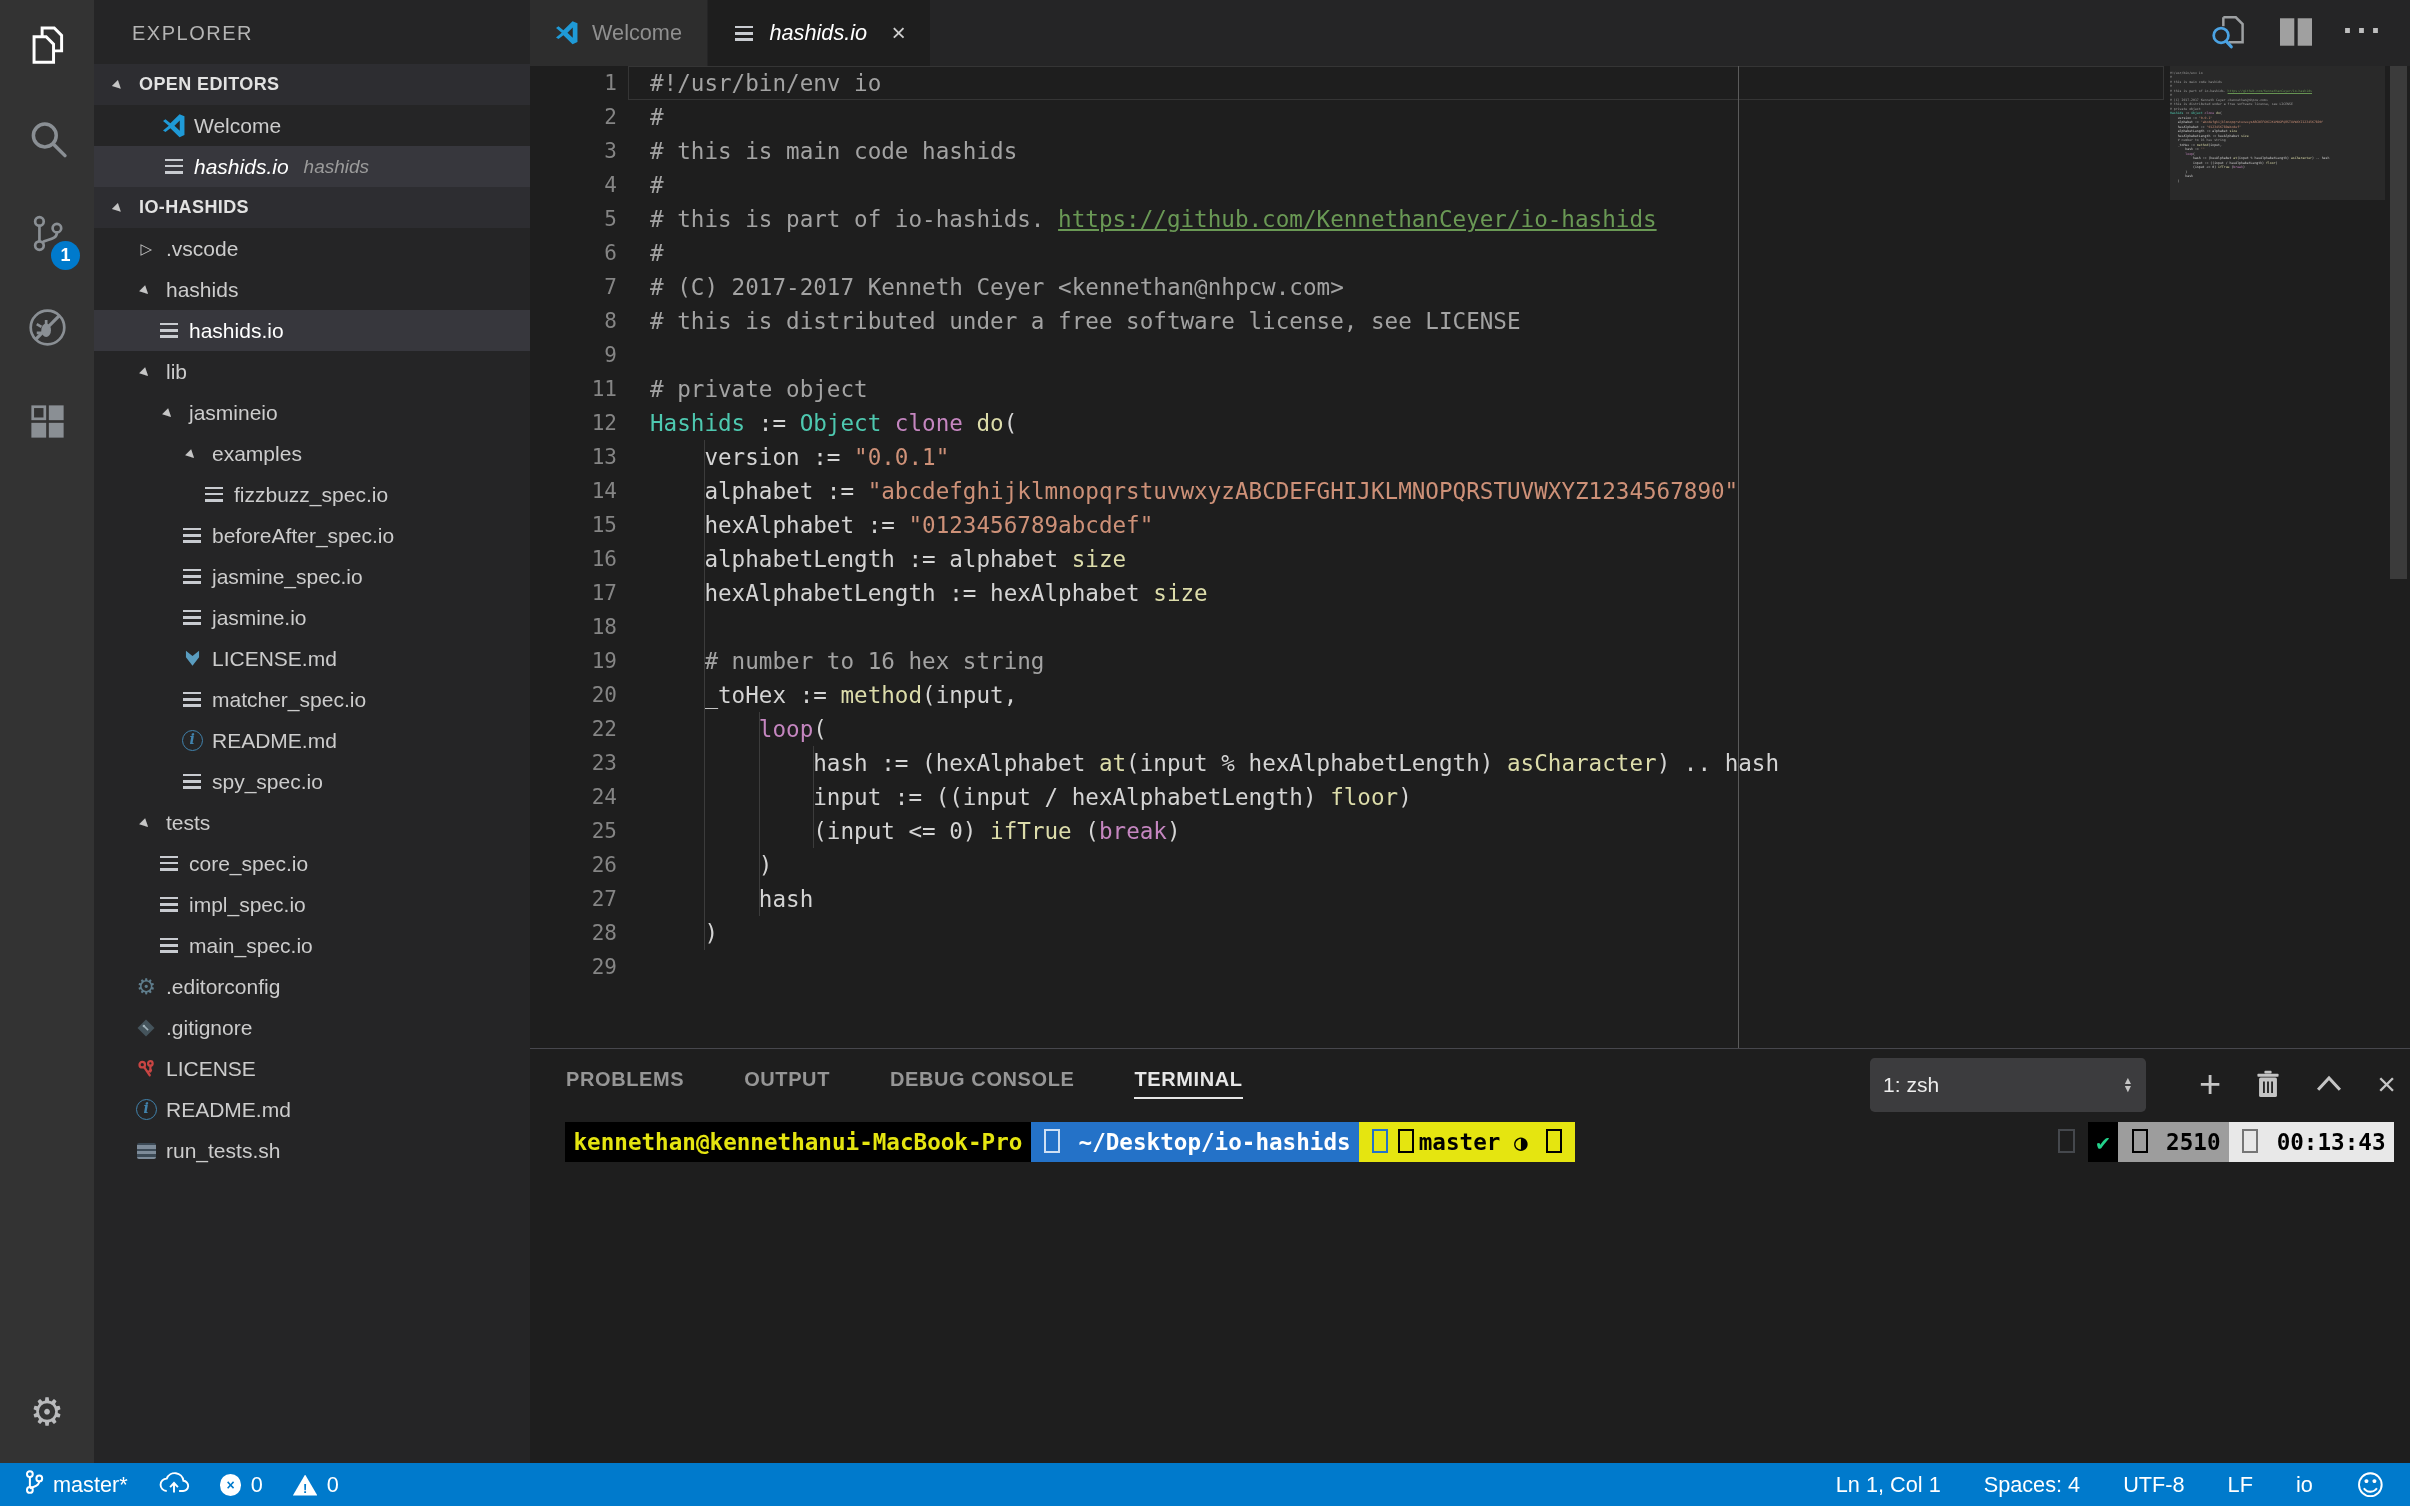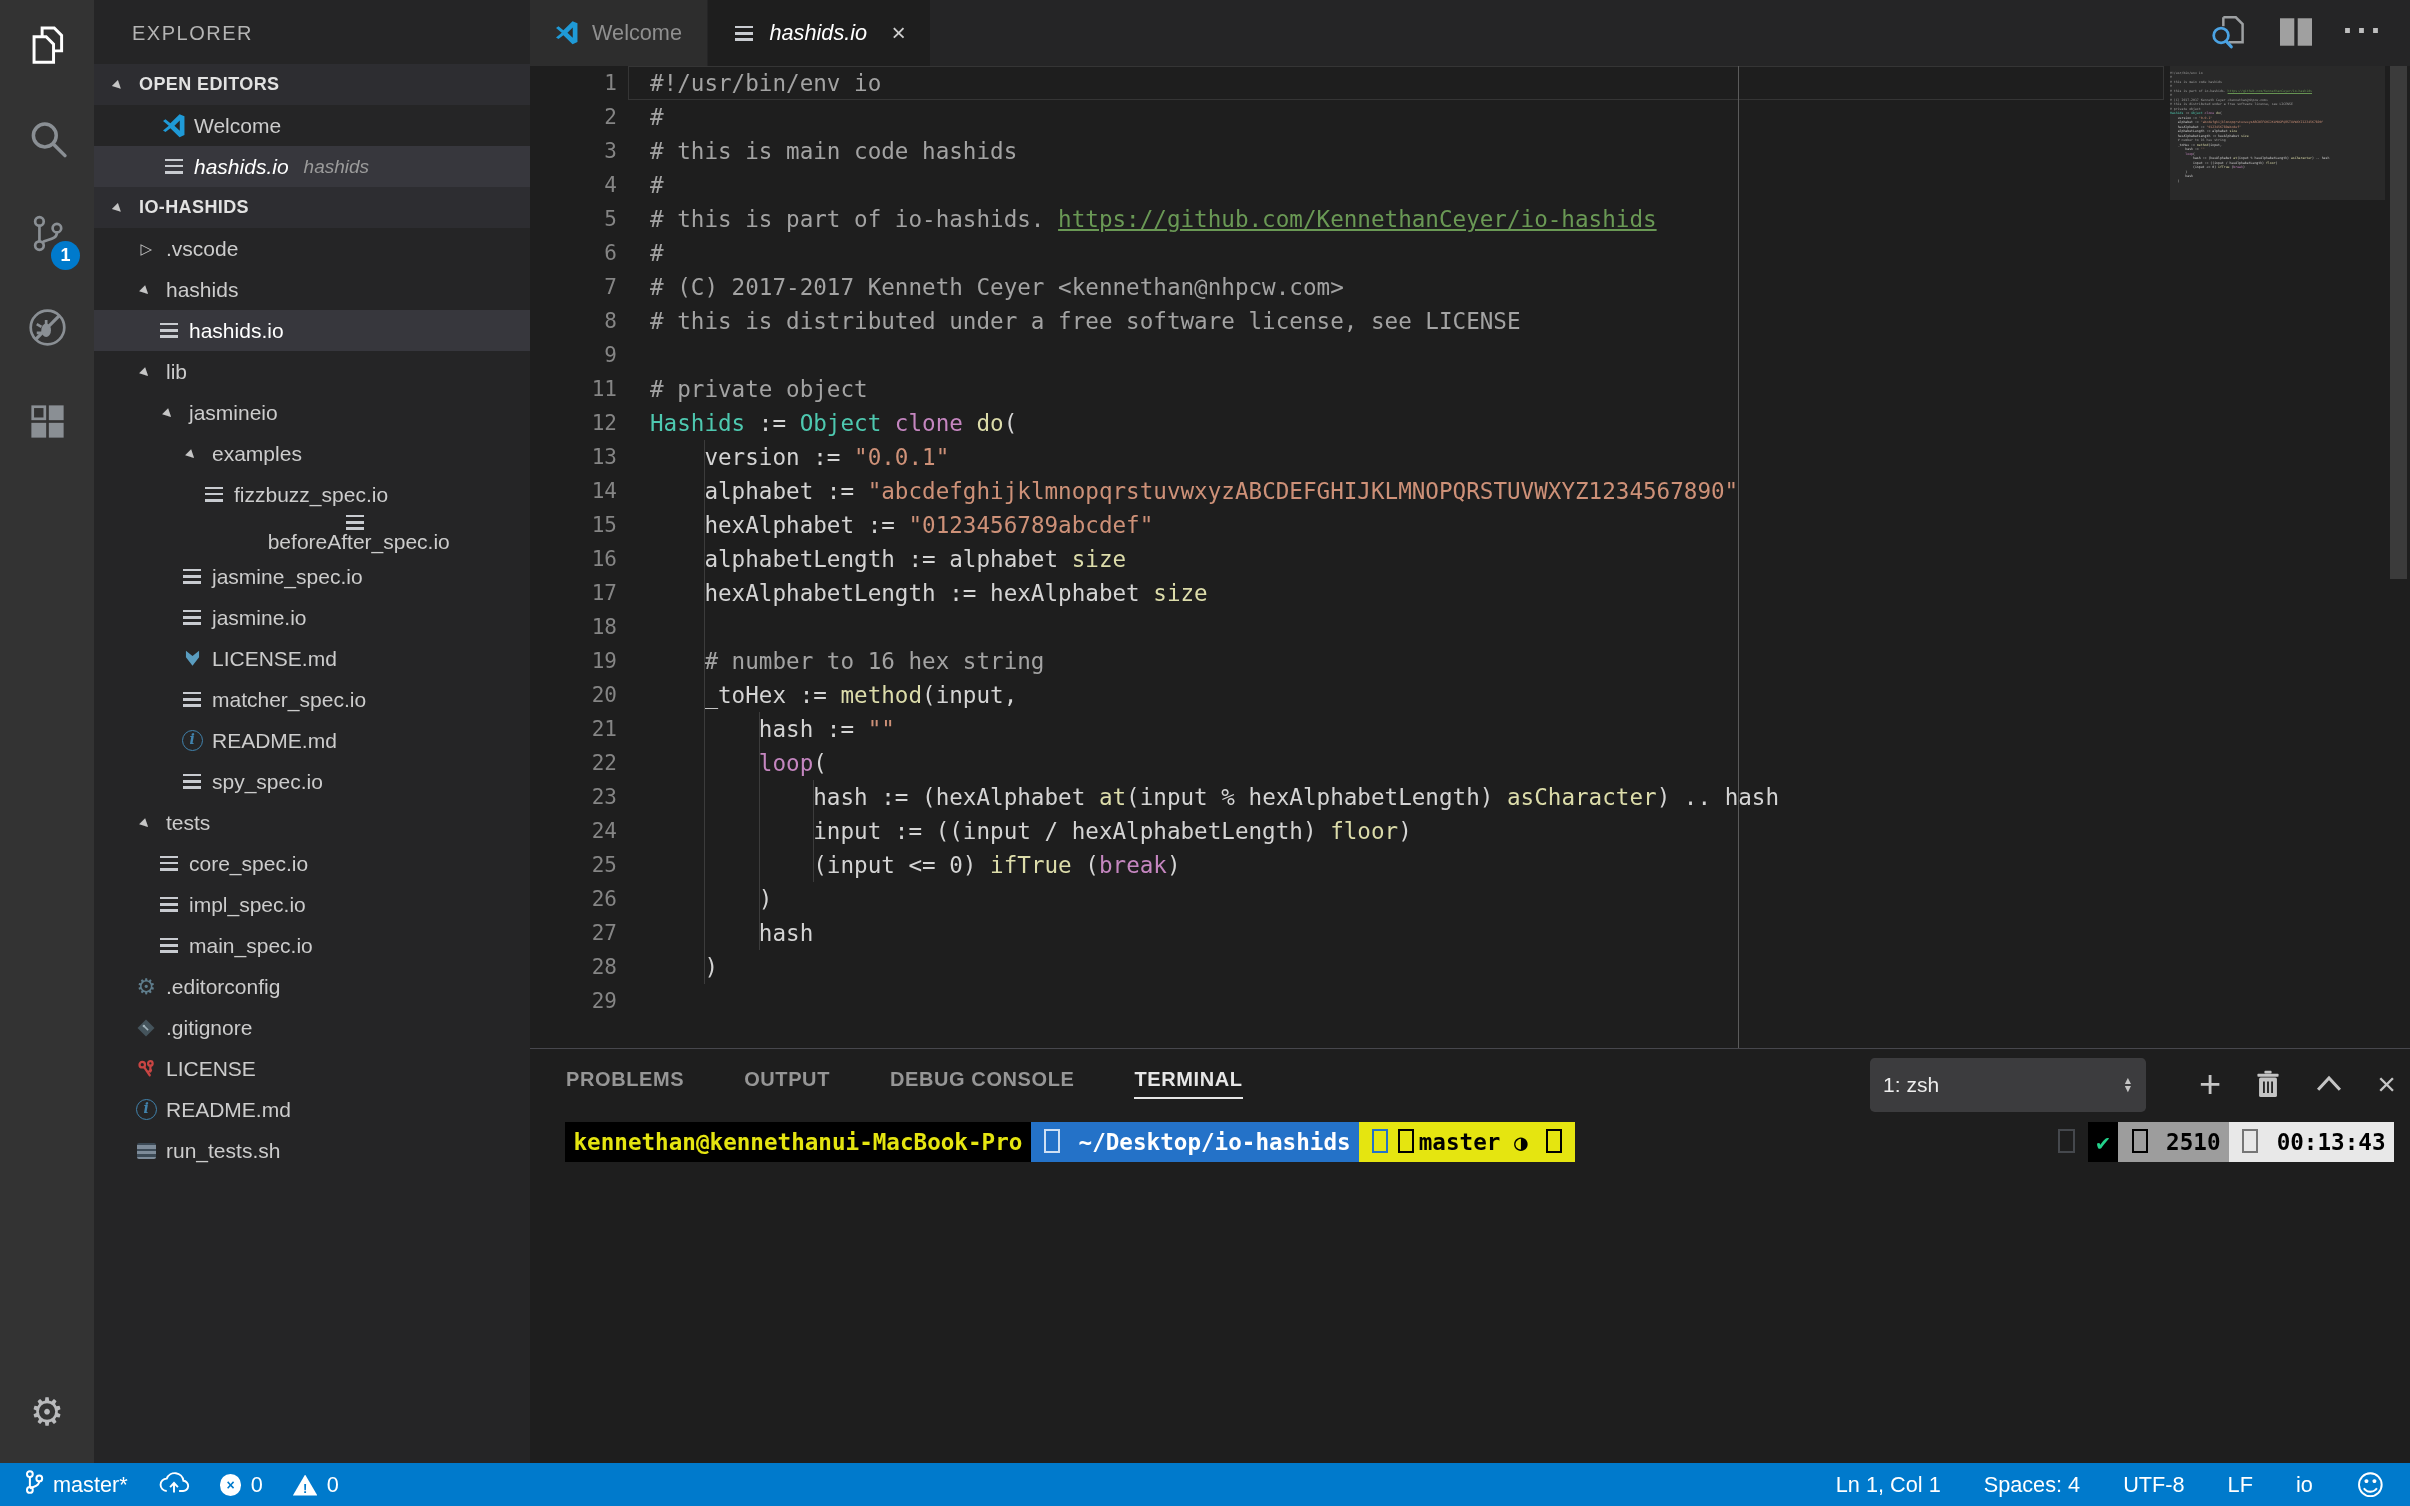--- a/index.html
+++ b/index.html
@@ -199,21 +199,21 @@
         <div class="row" style="padding-left: 86px;">
           <span class="tw open">▸</span>
           <span class="lbl">examples</span>
         </div>
         <div class="row" style="padding-left: 108px;">
           <span class="ficon">
             <span class="fi-lines"></span>
           </span>
           <span class="lbl">fizzbuzz_spec.io</span>
         </div>
-        <div class="row" style="padding-left: 86px; flex-direction: column;">
+        <div class="row" style="padding-left: 86px;">
           <span class="ficon">
             <span class="fi-lines"></span>
           </span>
           <span class="lbl">beforeAfter_spec.io</span>
         </div>
         <div class="row" style="padding-left: 86px;">
           <span class="ficon">
             <span class="fi-lines"></span>
           </span>
           <span class="lbl">jasmine_spec.io</span>
@@ -426,24 +426,20 @@
             <div class="num">18</div>
             <pre><span class="guide" style="left: 4ch;"></span></pre>
           </div>
           <div class="codeline">
             <div class="num">19</div>
             <pre><span class="guide" style="left: 4ch;"></span><span class="s-cm">    # number to 16 hex string</span></pre>
           </div>
           <div class="codeline">
             <div class="num">20</div>
             <pre><span class="guide" style="left: 4ch;"></span><span class="s-tx">    _toHex := </span><span class="s-fn">method</span><span class="s-tx">(input,</span></pre>
-          </div>
-          <div class="codeline">
-            <div class="num">21</div>
-            <pre><span class="guide" style="left: 4ch;"></span><span class="guide" style="left: 8ch;"></span><span class="s-tx">        hash := </span><span class="s-st">""</span></pre>
           </div>
           <div class="codeline">
             <div class="num">22</div>
             <pre><span class="guide" style="left: 4ch;"></span><span class="guide" style="left: 8ch;"></span><span class="s-tx">        </span><span class="s-kw">loop</span><span class="s-tx">(</span></pre>
           </div>
           <div class="codeline">
             <div class="num">23</div>
             <pre><span class="guide" style="left: 4ch;"></span><span class="guide" style="left: 8ch;"></span><span class="guide" style="left: 12ch;"></span><span class="s-tx">            hash := (hexAlphabet </span><span class="s-fn">at</span><span class="s-tx">(input % hexAlphabetLength) </span><span class="s-fn">asCharacter</span><span class="s-tx">) .. hash</span></pre>
           </div>
           <div class="codeline">

